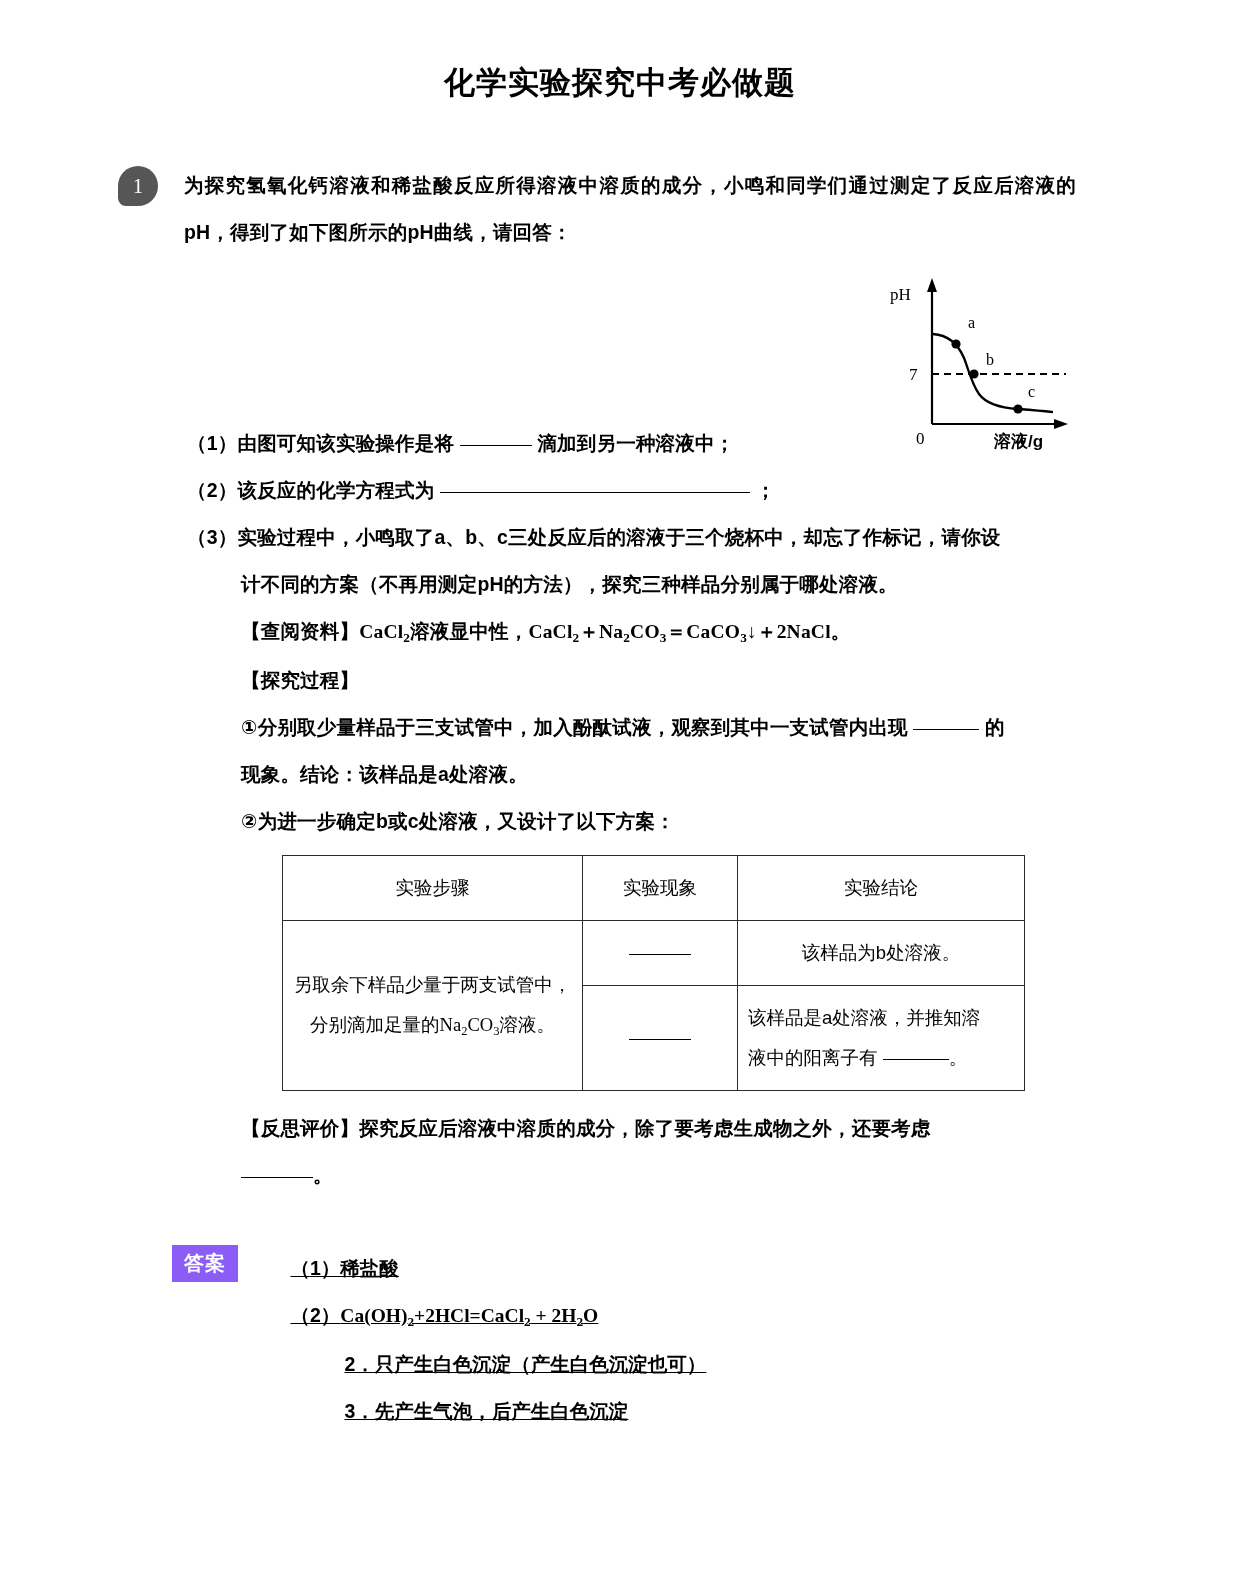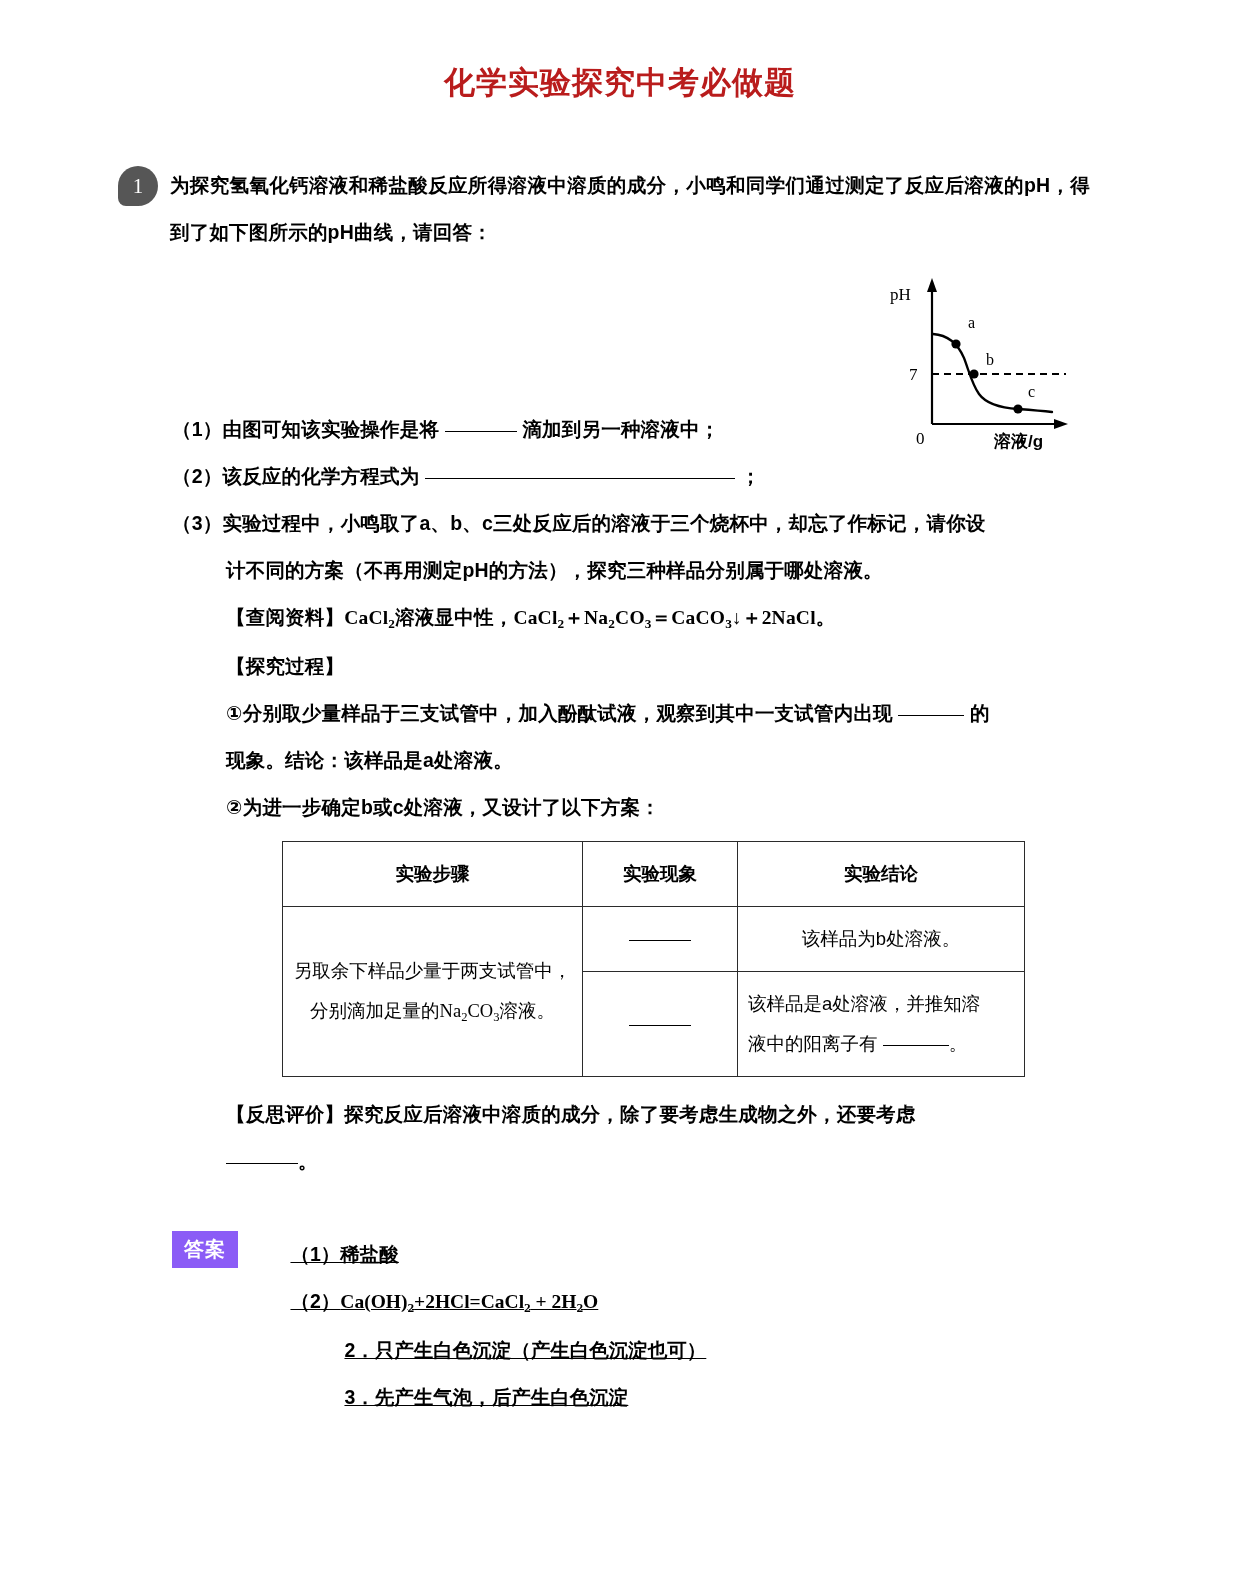--- a/index.html
+++ b/index.html
@@ -18,21 +18,21 @@
     width: 1240px;
     height: 1594px;
     padding: 0;
   }
   .doc-title {
     text-align: center;
     font-size: 31px;
     font-weight: bold;
     letter-spacing: 1px;
     padding-top: 62px;
-    color: #b91c1c;
+    color: #000000;
   }
 
   
   .question-block {
     position: relative;
     margin-top: 58px;
     padding-left: 170px;
     padding-right: 150px;
   }
   .q-badge {
@@ -47,38 +47,39 @@
     font-size: 21px;
     line-height: 40px;
     text-align: center;
     font-family: "Liberation Serif", serif;
   }
   .q-text {
     font-size: 19.5px;
     font-weight: bold;
     line-height: 47px;
     text-align: justify;
-    margin: 0;
+    margin: 14px;
     letter-spacing: 0.2px;
   }
 
   
   .chart-wrap {
     position: absolute;
     left: 876px;
     top: 272px;
     width: 200px;
     height: 180px;
   }
   .chart-wrap svg { display: block; }
 
   
   .content {
     padding-left: 172px;
     padding-right: 150px;
+    margin-left: 15px;
   }
   .para {
     font-size: 19.5px;
     font-weight: bold;
     line-height: 47px;
     margin: 0;
     text-align: justify;
     letter-spacing: 0.2px;
   }
   .para.sub { padding-left: 54px; }
@@ -104,21 +105,21 @@
   }
   table.exp-table td, table.exp-table th {
     border: 1.6px solid #2b2b2b;
     padding: 12px 10px;
     font-size: 18.5px;
     font-weight: normal;
     text-align: center;
     vertical-align: middle;
     line-height: 40px;
   }
-  table.exp-table th { font-weight: bold; height: 56px; }
+  table.exp-table th { font-weight: normal; height: 56px; }
   .col-step { width: 300px; }
   .col-phen { width: 155px; }
   .col-concl { width: 287px; }
   .cell-step { text-align: justify; text-align-last: center; padding: 10px 18px; line-height: 45px; margin-left: 32px;}
   .cell-concl-left { text-align: justify; text-align-last: left; padding-left: 20px; line-height: 45px; }
   .dash-blank {
     display: inline-block;
     width: 62px;
     border-bottom: 1.8px solid #000;
     height: 1px;

